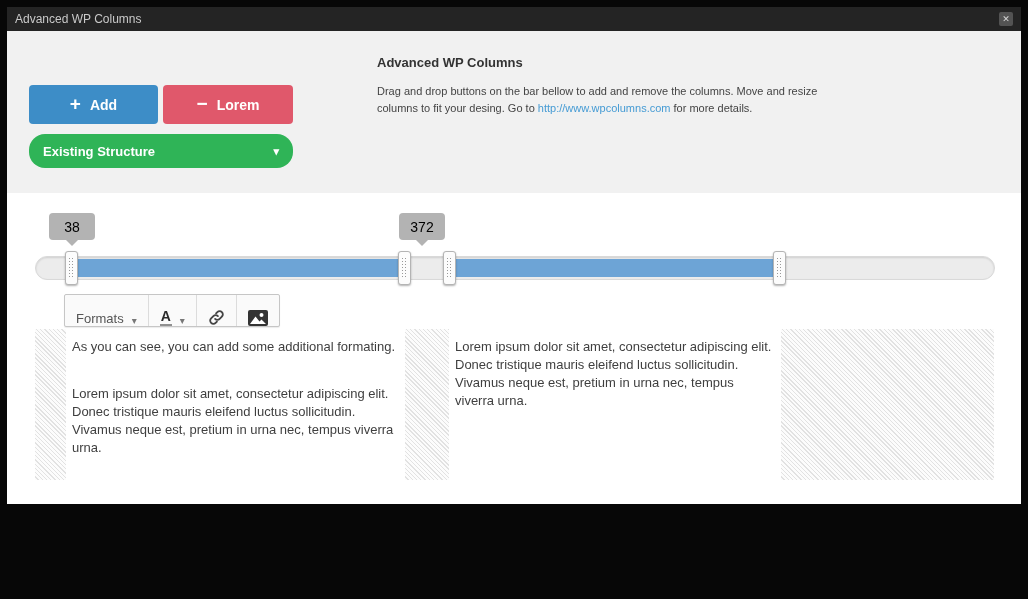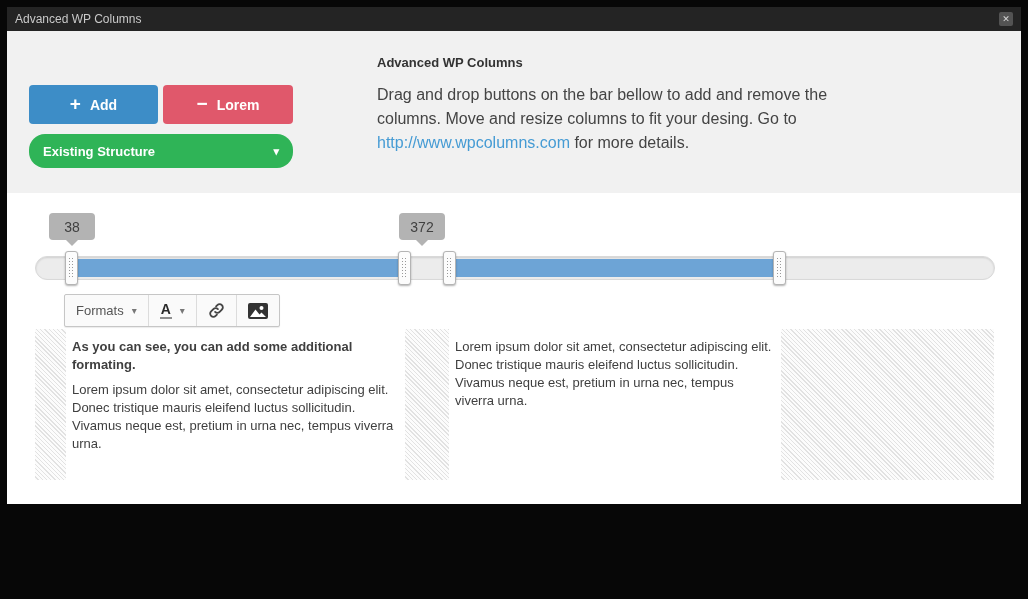--- a/index.html
+++ b/index.html
@@ -40,21 +40,21 @@
   .btn-add    { width:129px; height:39px; background:#3d8dc7; font-size:14px; }
   .btn-remove { width:130px; height:39px; background:#e0586b; font-size:14px; }
   .btn-structure {
     width:264px; height:34px; background:#2fb457; font-size:13px;
     margin-top:10px; justify-content:space-between; padding:0 14px;border-radius:16px;
   }
   .glyph-ico { font-size:19px; font-weight:bold; margin-right:9px; position:relative; top:-1px; }
   .caret { font-size:11px; }
   .about { position:absolute; left:370px; top:24px; width:452px; }
   .about-title { font-size:13px; font-weight:bold; color:#333; margin-bottom:13px; }
-  .about-text { font-size:16px; color:#444; line-height:1.5; }
+  .about-text { font-size:11px; color:#444; line-height:1.5; }
   .about-text a { color:#459bd4; text-decoration:none; cursor:pointer; }
   
   .content { position:absolute; top:186px; left:0; right:0; bottom:0; background:#fff; }
   
   .slider-area { position:absolute; left:28px; top:20px; width:960px; height:75px; }
   .track {
     position:absolute; top:43px; left:0; width:960px; height:24px;
     background:#ececec; border:1px solid #d9d9d9; border-radius:13px;
     box-shadow:inset 0 1px 2px rgba(0,0,0,0.12); overflow:hidden;
   }
@@ -68,37 +68,37 @@
     display:flex; align-items:center; justify-content:center;
   }
   .handle .grip {
     width:7px; height:22px;
     background-image:radial-gradient(circle,#999 0.9px,transparent 1px);
     background-size:3px 3px;
   }
   .h1 { left:30px; }  .h2 { left:363px; } .h3 { left:408px; } .h4 { left:738px; }
   .tip {
     position:absolute; top:0; height:27px; min-width:46px; padding:4px 8px;
-    background:#b3b3b3; border-radius:4px; color:#404040; font-size:14px;
+    background:#b3b3b3; border-radius:4px; color:#000000; font-size:14px;
     display:flex; align-items:center; justify-content:center; z-index:3;
   }
   .tip::after {
     content:""; position:absolute; top:26px; left:50%; margin-left:-7px;
     border:7px solid transparent; border-top-color:#b3b3b3;
   }
   .tip1 { left:14px; } .tip2 { left:364px; }
   
   .toolbar {
     position:absolute; left:57px; top:101px; height:33px;
     display:flex; align-items:stretch;
     background:#fafafa; border:1px solid #c6c6c6; border-radius:2px;
     box-shadow:0 1px 1px rgba(0,0,0,0.08);
   }
   .tb-group {
-    display:flex; align-items:center; padding:0 11px; gap:8px;
+    display:flex; align-items:flex-end; padding:0 11px; gap:8px;
     border-right:1px solid #dcdcdc; cursor:pointer; background:transparent;
     border-top:none; border-bottom:none; border-left:none; font-family:inherit;
   }
   .tb-group:last-child { border-right:none; }
   .tb-label { font-size:13px; color:#555; }
   .tb-caret { font-size:10px; color:#777; }
   .fore-letter {
     font-size:14px; font-weight:bold; color:#2b2b2b;
     border-bottom:2px solid #8f8f8f; line-height:1.1; padding:0 1px;
   }
@@ -110,21 +110,21 @@
   }
   .hatch-l { left:0;     width:31px; }
   .hatch-m { left:370px; width:44px; }
   .hatch-r { left:746px; width:213px; }
   .col-text {
     position:absolute; top:0; height:151px; padding-top:9px;
     font-size:13px; color:#3f3f3f; line-height:1.38; cursor:text;
   }
   .col1 { left:37px;  width:334px; }
   .col2 { left:420px; width:321px; }
-  .col-heading { font-weight:bold; margin-bottom:7px; }
+  .col-heading { font-weight:normal; margin-bottom:29px; }
   
   .btn-add-columns {
     position:absolute; left:27px; top:333px; width:169px; height:37px;
     background:#3d8dc7; font-size:15px;
   }
 </style>
 </head>
 <body>
 
 <div class="stage">

